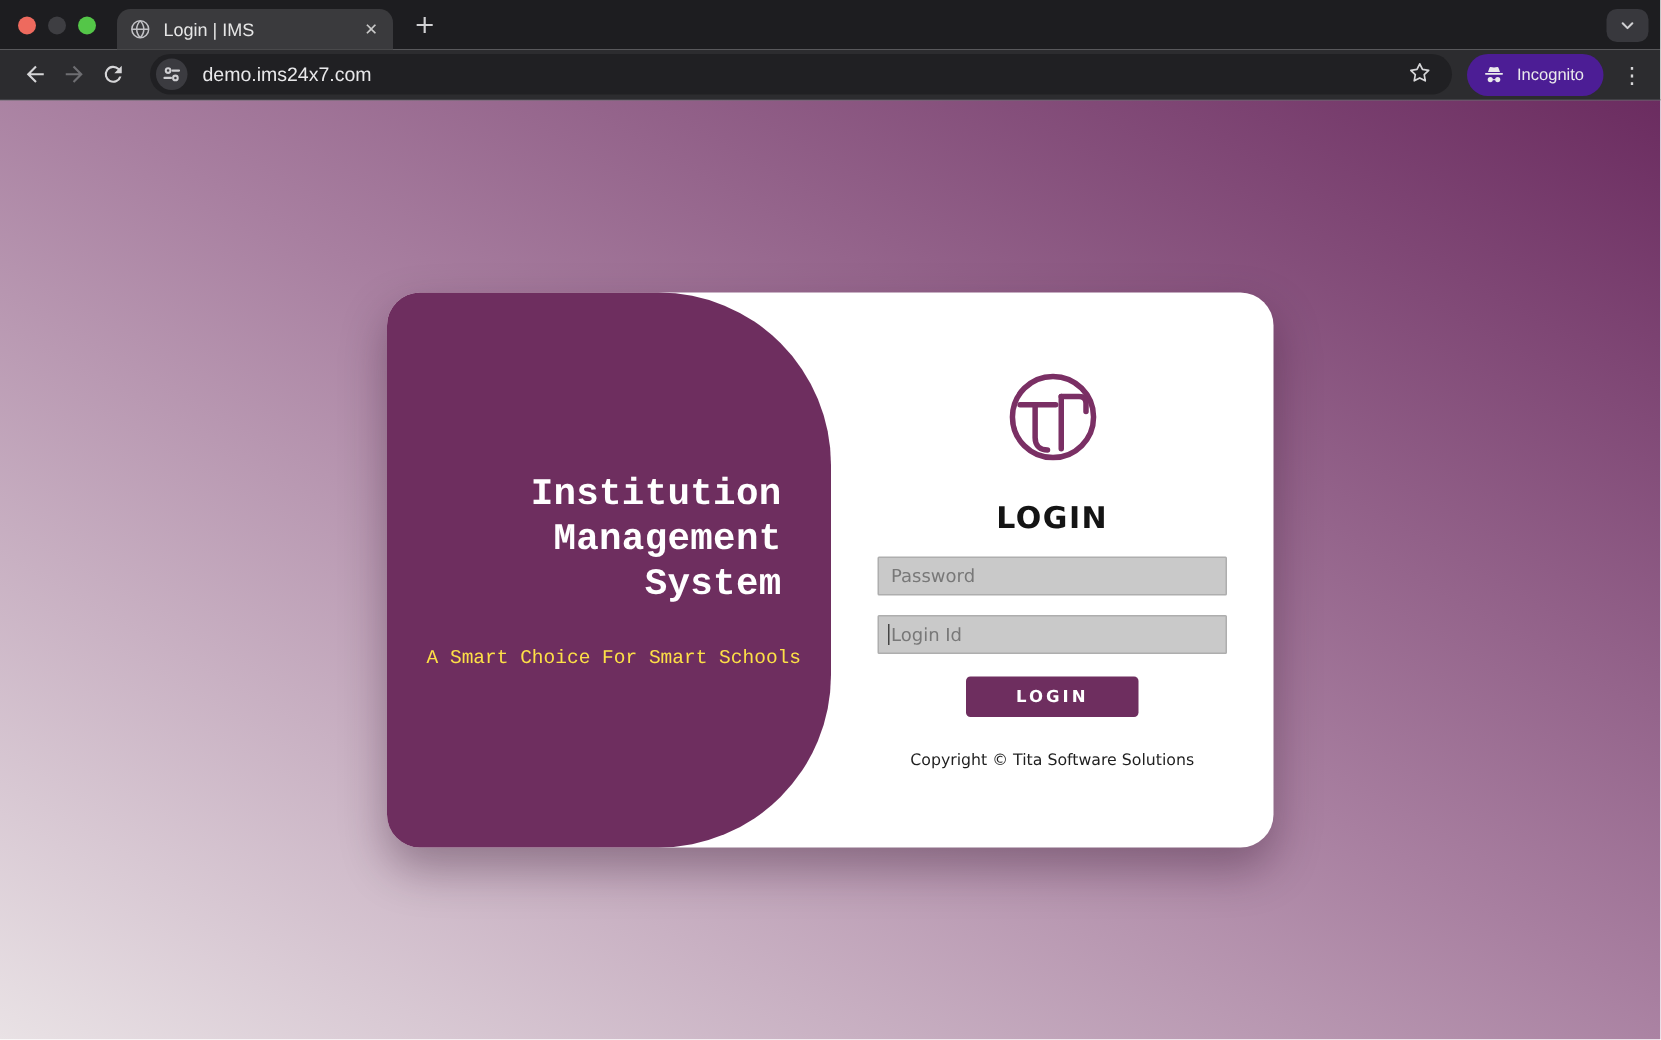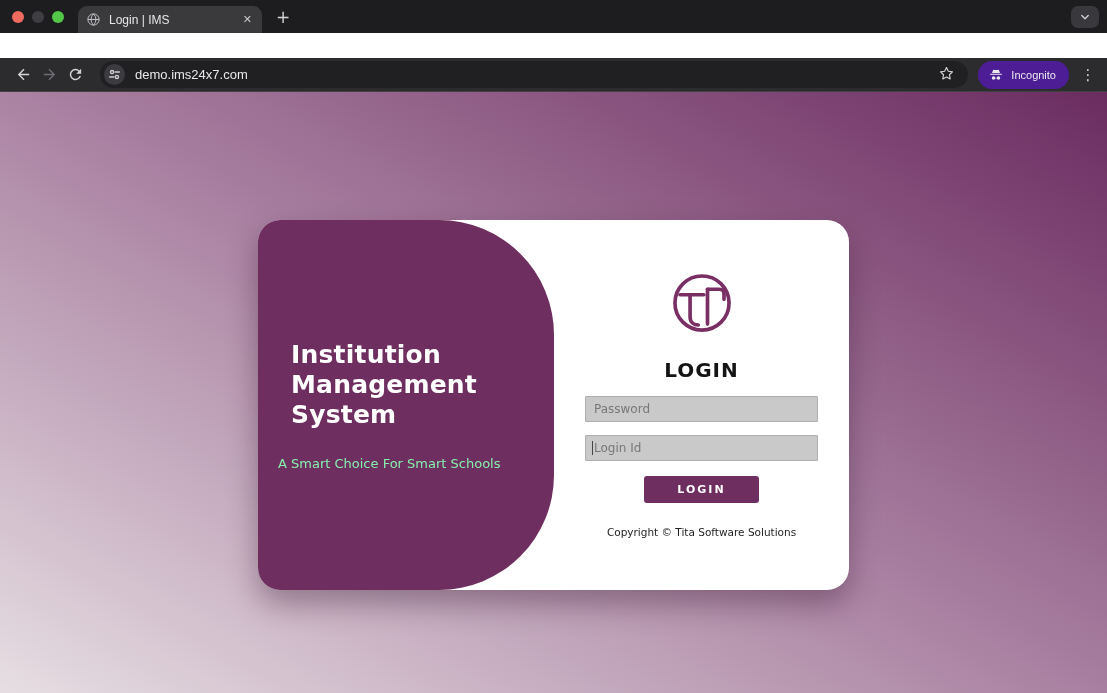--- a/index.html
+++ b/index.html
@@ -28,21 +28,20 @@
   }
   .tabsearch{
     position:absolute; right:8px; top:6px; width:28px; height:22px; background:#38383d;
     border-radius:7px; display:flex; align-items:center; justify-content:center; color:#cfcfd2;
   }
   .tabsearch svg{ width:14px; height:14px; }
 
   .toolbar{
     height:34px; background:#2c2c2f; display:flex; align-items:center; padding:12px 10px;
     border-bottom:1px solid #404045;
-    margin-top:25px;
   }
   .navbtn{ width:26px; height:26px; display:flex; align-items:center; justify-content:center; color:#d6d6d8; }
   .navbtn svg{ width:17px; height:17px; }
   .navbtn.disabled{ color:#6e6e72; }
   .omnibox{
     flex:1; height:27px; background:#202023; border-radius:14px; margin:0 10px 0 12px;
     display:flex; align-items:center; padding:0 10px 0 4px; min-width:0;
   }
   .siteinfo{
     width:21px; height:21px; border-radius:50%; background:#3b3b40; color:#cfcfd2;
@@ -69,26 +68,26 @@
     background:linear-gradient(to top right, var(--bg-start,#e9e2e5) 0%, #a87fa0 52%, var(--bg-end,#6b2c60) 100%);
   }
   .card{
     position:absolute; left:258px; top:128px; width:591px; height:370px; background:#ffffff;
     border-radius:22px; display:flex; box-shadow:0 14px 30px rgba(40,10,35,.35);
   }
   .left-panel{
     width:296px; height:370px; background:var(--accent,#6e2e5f);
     border-radius:22px 115px 115px 22px;
     display:flex; flex-direction:column; align-items:center; justify-content:center;
-    color:#fff; text-align:left;
+    color:#fff; text-align:right;font-family:Liberation Mono, monospace;
   }
   .lp-title{
     width:230px; font-size:25px; font-weight:800; line-height:1.2; letter-spacing:.2px;
   }
-  .lp-sub{ width:256px; margin-top:26px; font-size:13px; color:#86efac; }
+  .lp-sub{ width:256px; margin-top:26px; font-size:13px; color:#fde047; }
 
   .right-panel{
     flex:1; display:flex; flex-direction:column; align-items:center; padding-top:50px;
   }
   .logo{ width:66px; height:66px; }
   .login-h{ margin-top:22px; font-size:20px; font-weight:800; letter-spacing:1px; color:#141414; }
   .field-wrap{ position:relative; margin-top:14px; }
   .field-wrap.first{ margin-top:13px; }
   .tfield{
     width:233px; height:26px; background:#c9c9c9; border:1px solid #aeaeae; border-radius:1px;

